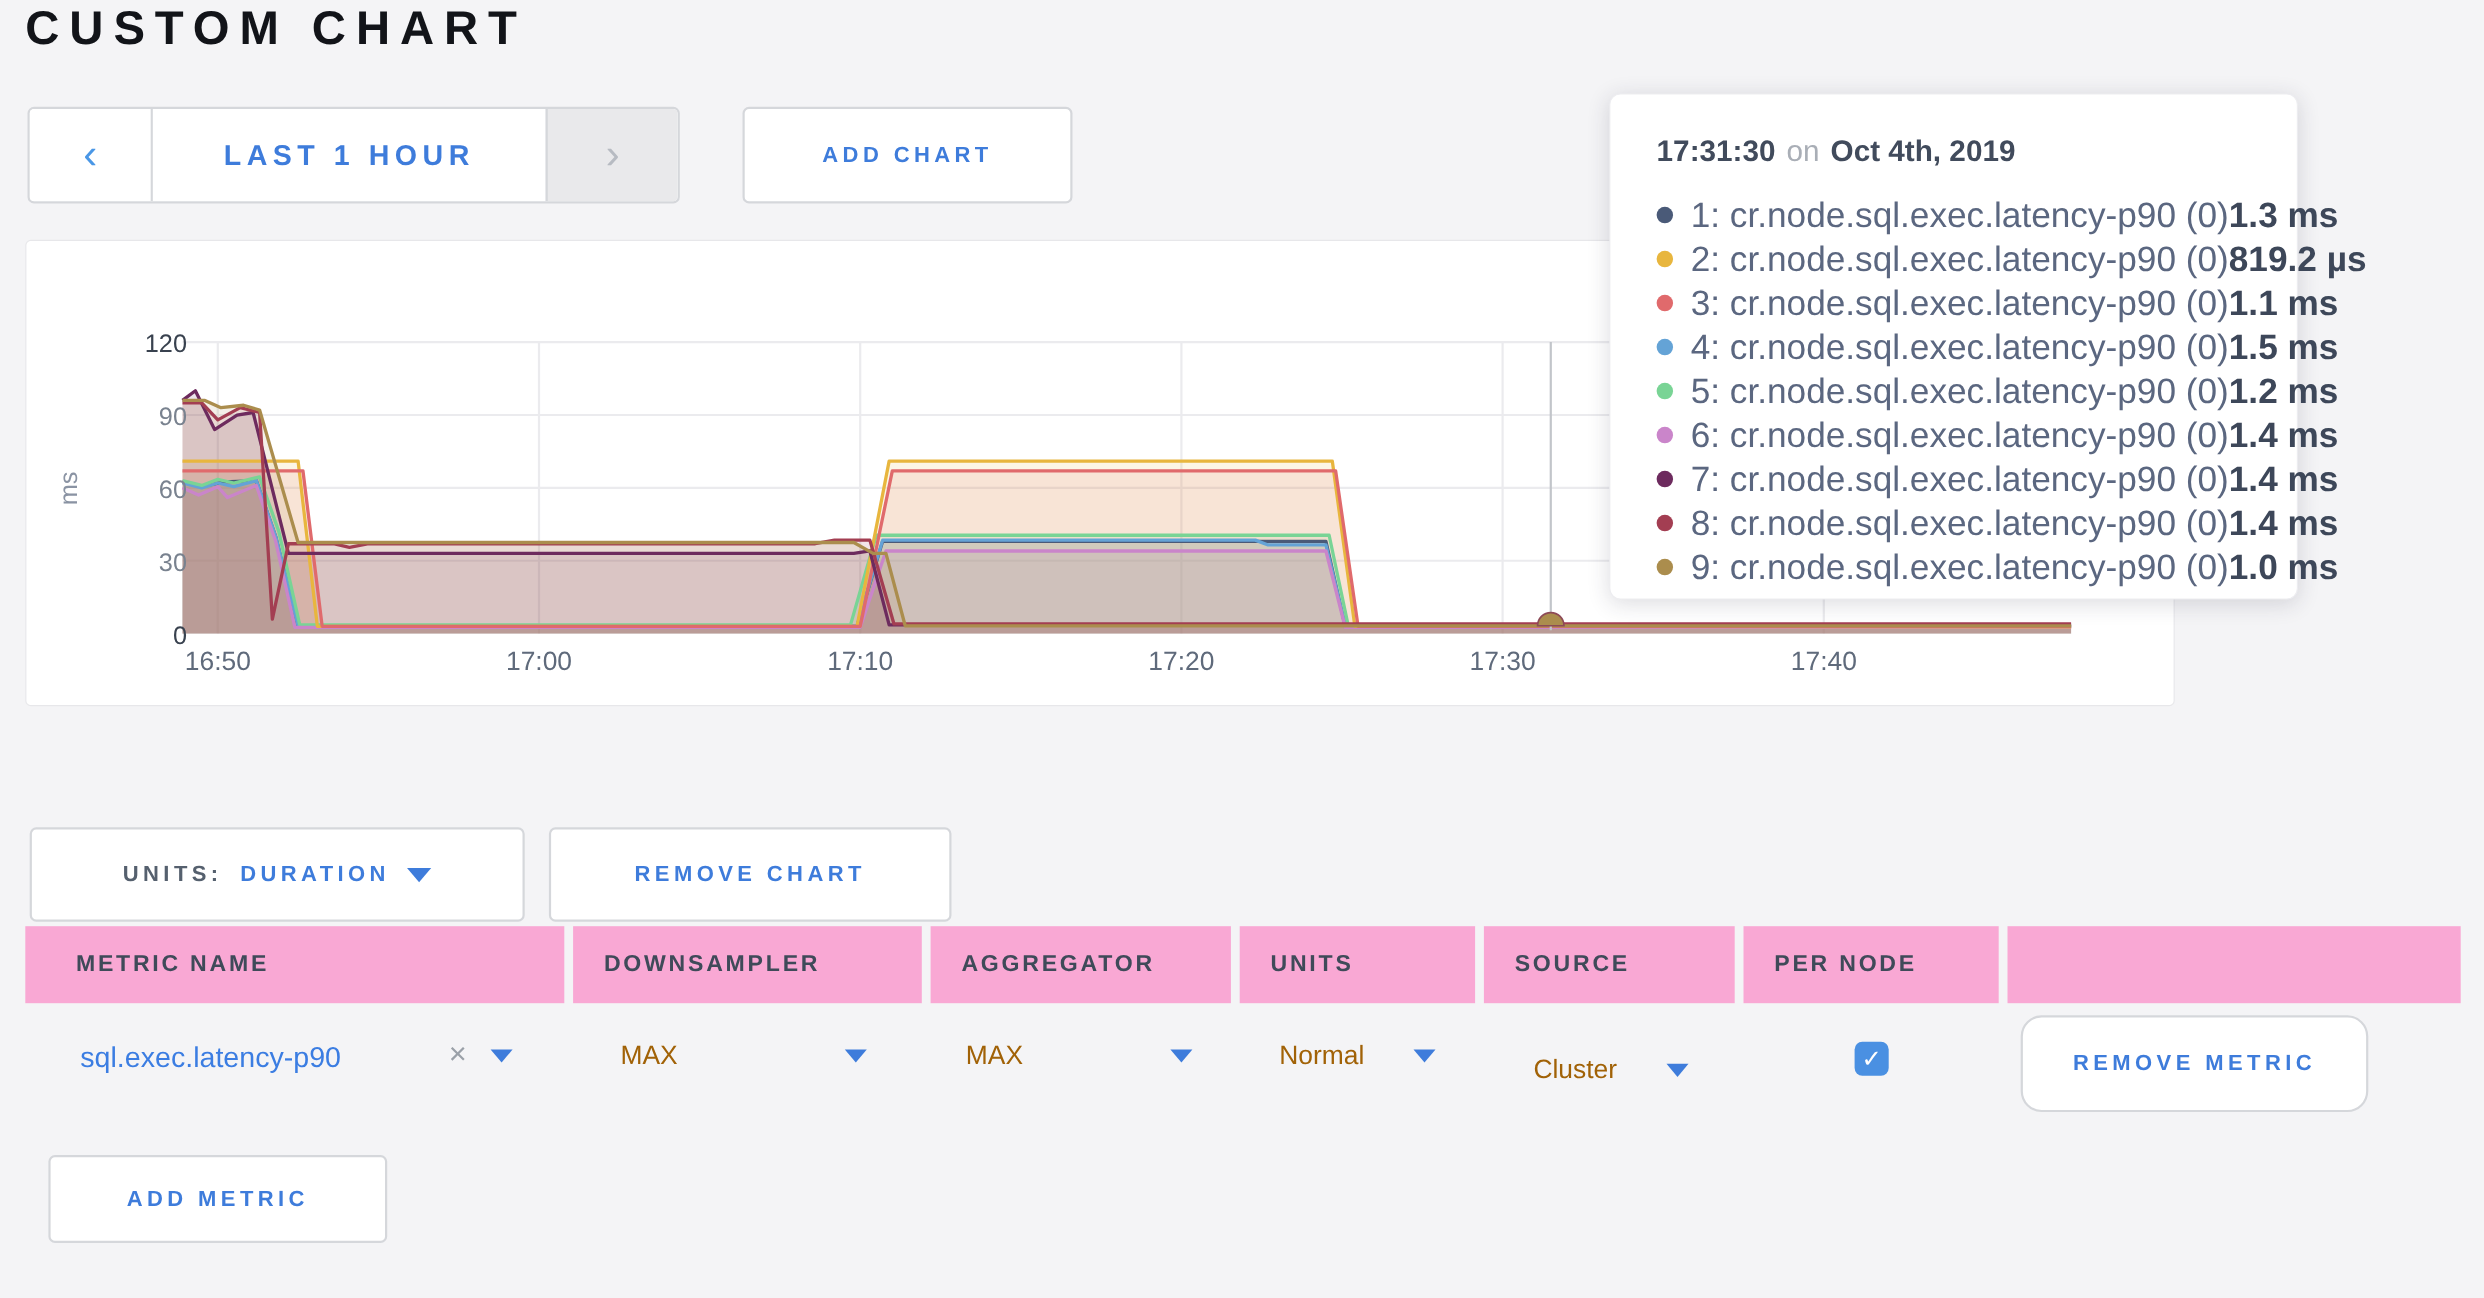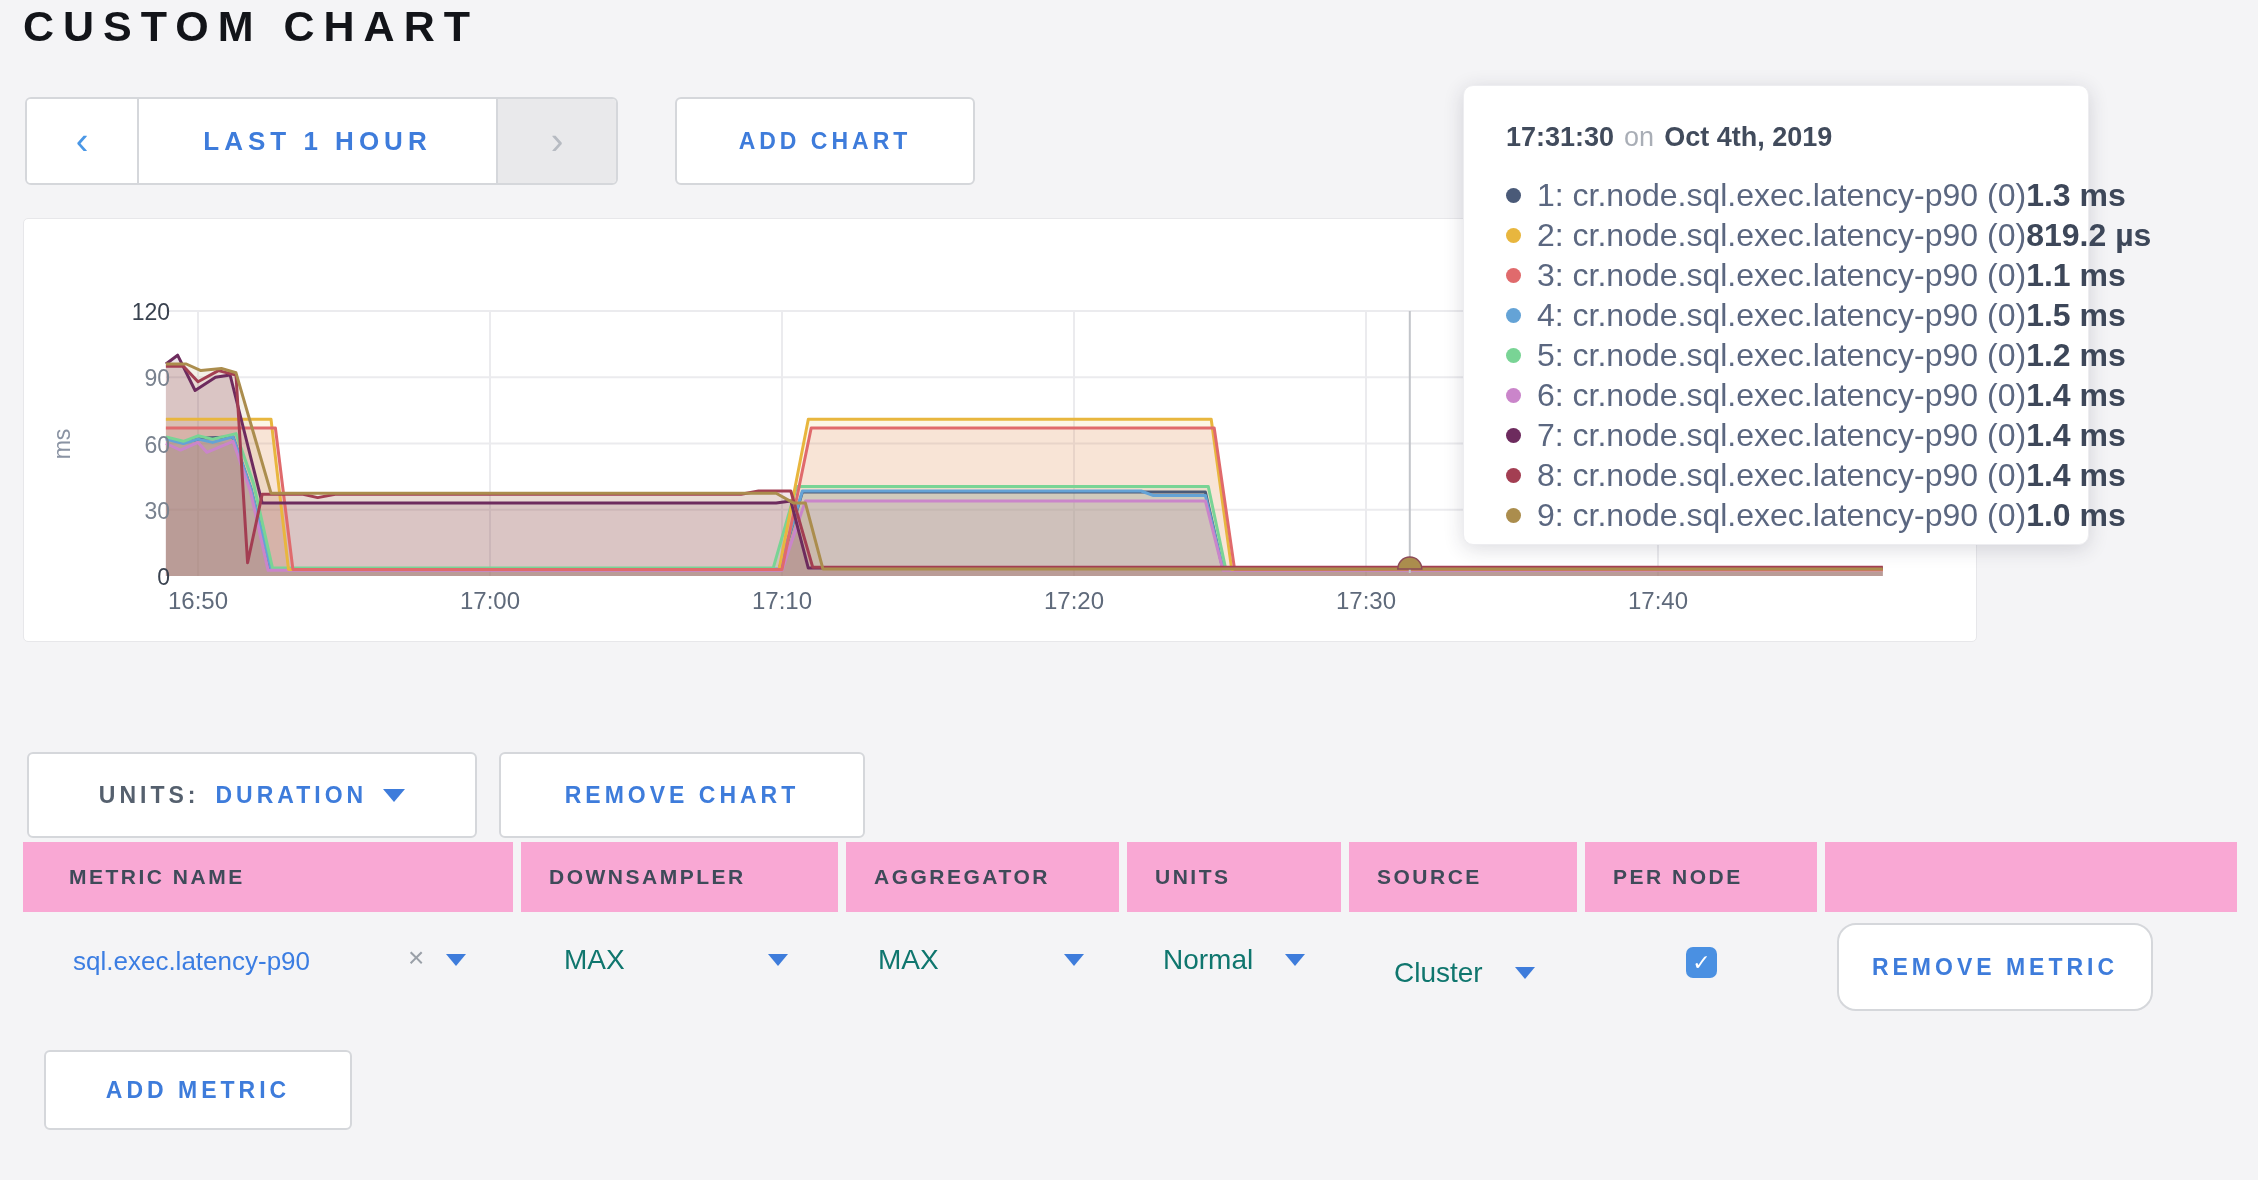--- a/index.html
+++ b/index.html
@@ -13,21 +13,21 @@
         border:2px solid #d5d7db;border-radius:6px;background:#fff;box-sizing:border-box;overflow:hidden;}
   .tw-seg{border:none;background:#fff;cursor:pointer;display:flex;align-items:center;justify-content:center;padding:0;}
   .tw-prev{width:112px;border-right:2px solid #d5d7db;}
   .tw-label{flex:1;font-family:"Liberation Sans",sans-serif;font-size:26px;font-weight:bold;letter-spacing:5px;color:#3e7cdb;}
   .tw-next{width:120px;border-left:2px solid #d5d7db;background:#e9e9eb;}
   .chev{font-size:38px;line-height:1;}
   .chev-blue{color:#4a97e6;}
   .chev-gray{color:#b7bbc2;}
   
   .btn{position:absolute;background:#fff;border:2px solid #d5d7db;border-radius:6px;cursor:pointer;
-       font-family:"Liberation Sans",sans-serif;font-size:23px;font-weight:bold;letter-spacing:4px;
+       font-family:"Liberation Sans",sans-serif;font-size:20px;font-weight:bold;letter-spacing:4px;
        color:#3e7cdb;display:flex;align-items:center;justify-content:center;box-sizing:border-box;}
   .add-chart{left:675px;top:97px;width:300px;height:88px;}
   .units{left:27px;top:752px;width:450px;height:86px;gap:16px;}
   .units-label{color:#55606e;}
   .remove-chart{left:499px;top:752px;width:366px;height:86px;}
   .remove-metric{left:1837px;top:923px;width:316px;height:88px;border-radius:19px;}
   .add-metric{left:44px;top:1050px;width:308px;height:80px;}
   
   .chart-card{position:absolute;left:23px;top:218px;width:1952px;height:422px;background:#fff;
         border:1px solid #e7e7ea;border-radius:5px;box-sizing:content-box;}
@@ -53,21 +53,21 @@
   .c2{left:521px;width:317px;}
   .c3{left:846px;width:273px;}
   .c4{left:1127px;width:214px;}
   .c5{left:1349px;width:228px;}
   .c6{left:1585px;width:232px;}
   .c7{left:1825px;width:412px;}
   .metric-link{position:absolute;left:73px;top:946px;font-size:26px;color:#3b7de2;cursor:pointer;}
   .row-x{position:absolute;left:408px;top:944px;font-size:28px;color:#9aa0a8;cursor:pointer;line-height:1;}
   .dd{position:absolute;top:938px;height:44px;display:flex;align-items:center;
       justify-content:space-between;cursor:pointer;}
-  .dd-value{font-size:28px;color:#0f766e;}
+  .dd-value{font-size:24px;color:#a16207;}
   .caret{width:0;height:0;border-left:11px solid transparent;border-right:11px solid transparent;
          border-top:13px solid #3e7cdb;display:inline-block;}
   .caret.sm{border-left-width:10px;border-right-width:10px;border-top-width:12px;}
   .dd-metric-caret{position:absolute;left:446px;top:954px;cursor:pointer;}
   .dd-downsampler{left:564px;width:224px;}
   .dd-aggregator{left:878px;width:206px;}
   .dd-rate{left:1163px;width:142px;}
   .dd-source{left:1394px;width:141px;margin-top:13px;}
   .checkbox{position:absolute;left:1686px;top:947px;width:31px;height:31px;border-radius:7px;
         background:#4a90e2;color:#fff;font-size:22px;display:flex;align-items:center;

